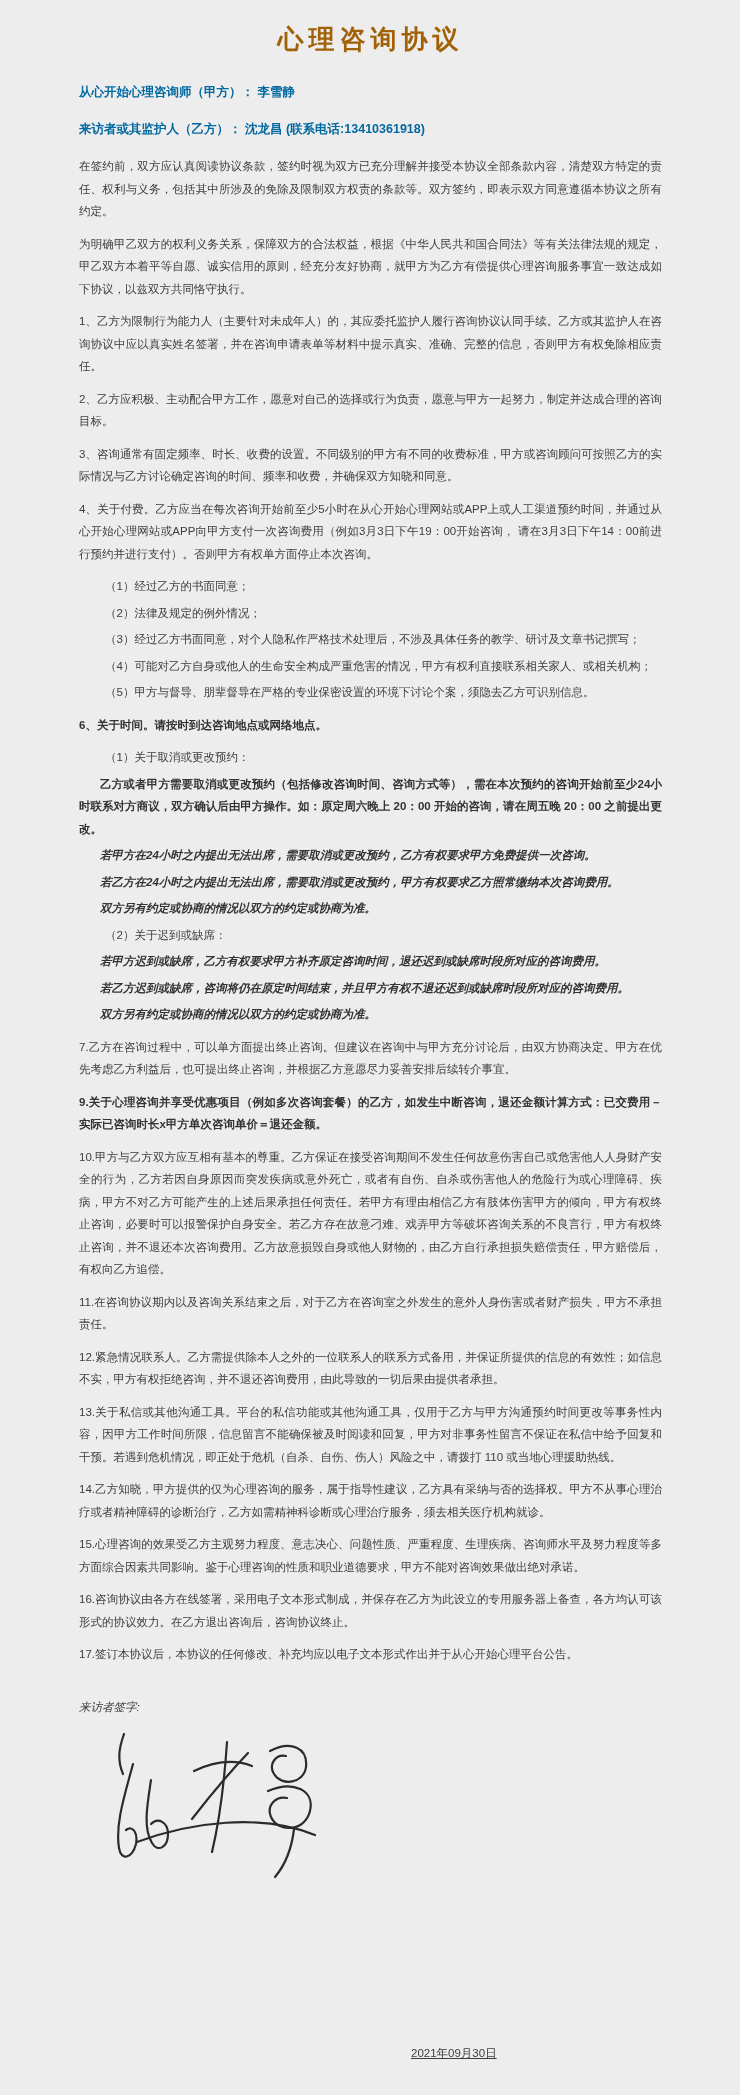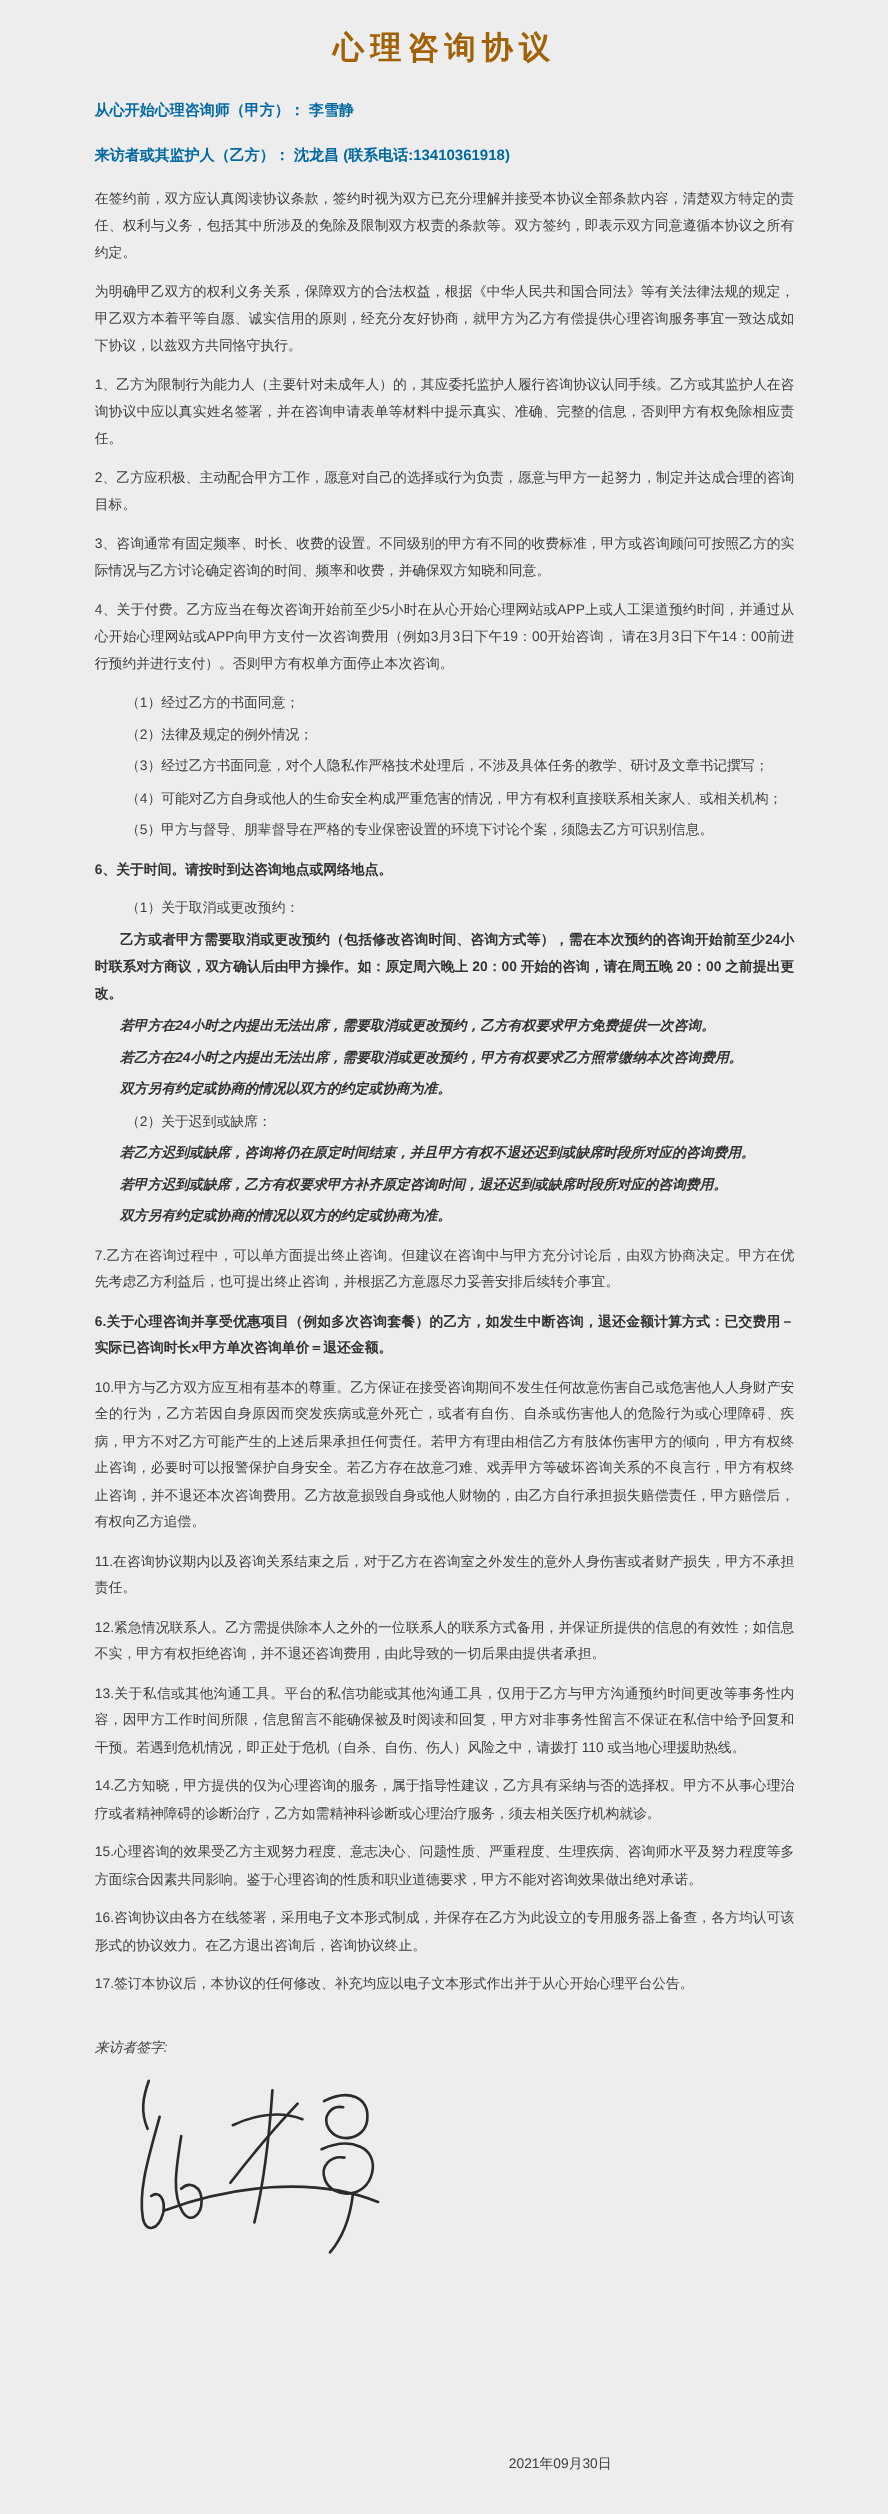--- a/index.html
+++ b/index.html
@@ -43,24 +43,25 @@
     line-height:22px;
     font-style:italic;
   }
   .signature-wrap{
     margin:4px 0 0 30px;
   }
   .signature-wrap svg{display:block;}
   .sig-stroke{fill:none;stroke:#2b2b2b;stroke-width:2.2;stroke-linecap:round;stroke-linejoin:round;}
   .date{
     position:absolute;
-    left:424px;
+    left:411px;
     top:2046px;
     font-size:11.5px;
     color:#3d3d3d;
+    text-decoration:underline;
   }
 </style>
 </head>
 <body>
 
 <div class="doc">
 
   <div class="title">心理咨询协议</div>
 
   <div class="party">从心开始心理咨询师（甲方）： 李雪静</div>
@@ -79,25 +80,25 @@
       <p class="item">（3）经过乙方书面同意，对个人隐私作严格技术处理后，不涉及具体任务的教学、研讨及文章书记撰写；</p>
       <p class="item">（4）可能对乙方自身或他人的生命安全构成严重危害的情况，甲方有权利直接联系相关家人、或相关机构；</p>
       <p class="item">（5）甲方与督导、朋辈督导在严格的专业保密设置的环境下讨论个案，须隐去乙方可识别信息。</p>
       <p class="bold">6、关于时间。请按时到达咨询地点或网络地点。</p>
       <p class="item">（1）关于取消或更改预约：</p>
       <p class="subfirst bold">乙方或者甲方需要取消或更改预约（包括修改咨询时间、咨询方式等），需在本次预约的咨询开始前至少24小时联系对方商议，双方确认后由甲方操作。如：原定周六晚上 20：00 开始的咨询，请在周五晚 20：00 之前提出更改。</p>
       <p class="sub bold">若甲方在24小时之内提出无法出席，需要取消或更改预约，乙方有权要求甲方免费提供一次咨询。</p>
       <p class="sub bold">若乙方在24小时之内提出无法出席，需要取消或更改预约，甲方有权要求乙方照常缴纳本次咨询费用。</p>
       <p class="sub bold">双方另有约定或协商的情况以双方的约定或协商为准。</p>
       <p class="item">（2）关于迟到或缺席：</p>
+      <p class="sub bold">若甲方迟到或缺席，乙方有权要求甲方补齐原定咨询时间，退还迟到或缺席时段所对应的咨询费用。</p>
       <p class="sub bold">若乙方迟到或缺席，咨询将仍在原定时间结束，并且甲方有权不退还迟到或缺席时段所对应的咨询费用。</p>
-      <p class="sub bold">若甲方迟到或缺席，乙方有权要求甲方补齐原定咨询时间，退还迟到或缺席时段所对应的咨询费用。</p>
       <p class="sub bold">双方另有约定或协商的情况以双方的约定或协商为准。</p>
       <p class="">7.乙方在咨询过程中，可以单方面提出终止咨询。但建议在咨询中与甲方充分讨论后，由双方协商决定。甲方在优先考虑乙方利益后，也可提出终止咨询，并根据乙方意愿尽力妥善安排后续转介事宜。</p>
-      <p class="bold">6.关于心理咨询并享受优惠项目（例如多次咨询套餐）的乙方，如发生中断咨询，退还金额计算方式：已交费用－实际已咨询时长x甲方单次咨询单价＝退还金额。</p>
+      <p class="bold">9.关于心理咨询并享受优惠项目（例如多次咨询套餐）的乙方，如发生中断咨询，退还金额计算方式：已交费用－实际已咨询时长x甲方单次咨询单价＝退还金额。</p>
       <p class="">10.甲方与乙方双方应互相有基本的尊重。乙方保证在接受咨询期间不发生任何故意伤害自己或危害他人人身财产安全的行为，乙方若因自身原因而突发疾病或意外死亡，或者有自伤、自杀或伤害他人的危险行为或心理障碍、疾病，甲方不对乙方可能产生的上述后果承担任何责任。若甲方有理由相信乙方有肢体伤害甲方的倾向，甲方有权终止咨询，必要时可以报警保护自身安全。若乙方存在故意刁难、戏弄甲方等破坏咨询关系的不良言行，甲方有权终止咨询，并不退还本次咨询费用。乙方故意损毁自身或他人财物的，由乙方自行承担损失赔偿责任，甲方赔偿后，有权向乙方追偿。</p>
       <p class="">11.在咨询协议期内以及咨询关系结束之后，对于乙方在咨询室之外发生的意外人身伤害或者财产损失，甲方不承担责任。</p>
       <p class="">12.紧急情况联系人。乙方需提供除本人之外的一位联系人的联系方式备用，并保证所提供的信息的有效性；如信息不实，甲方有权拒绝咨询，并不退还咨询费用，由此导致的一切后果由提供者承担。</p>
       <p class="">13.关于私信或其他沟通工具。平台的私信功能或其他沟通工具，仅用于乙方与甲方沟通预约时间更改等事务性内容，因甲方工作时间所限，信息留言不能确保被及时阅读和回复，甲方对非事务性留言不保证在私信中给予回复和干预。若遇到危机情况，即正处于危机（自杀、自伤、伤人）风险之中，请拨打 110 或当地心理援助热线。</p>
       <p class="">14.乙方知晓，甲方提供的仅为心理咨询的服务，属于指导性建议，乙方具有采纳与否的选择权。甲方不从事心理治疗或者精神障碍的诊断治疗，乙方如需精神科诊断或心理治疗服务，须去相关医疗机构就诊。</p>
       <p class="">15.心理咨询的效果受乙方主观努力程度、意志决心、问题性质、严重程度、生理疾病、咨询师水平及努力程度等多方面综合因素共同影响。鉴于心理咨询的性质和职业道德要求，甲方不能对咨询效果做出绝对承诺。</p>
       <p class="">16.咨询协议由各方在线签署，采用电子文本形式制成，并保存在乙方为此设立的专用服务器上备查，各方均认可该形式的协议效力。在乙方退出咨询后，咨询协议终止。</p>
       <p class="">17.签订本协议后，本协议的任何修改、补充均应以电子文本形式作出并于从心开始心理平台公告。</p>
     </div>
 

